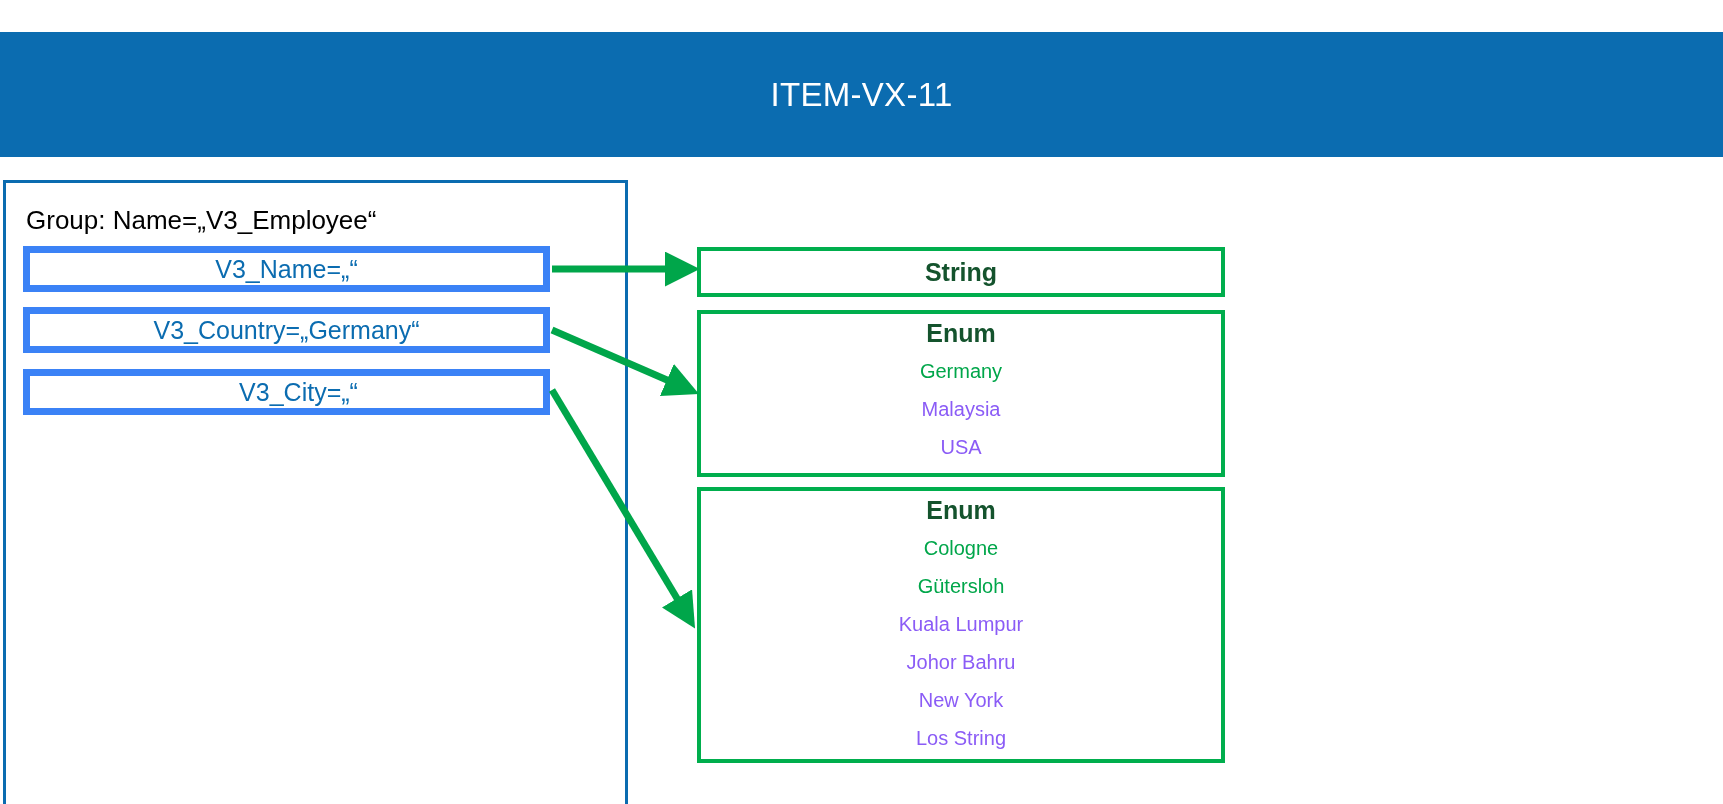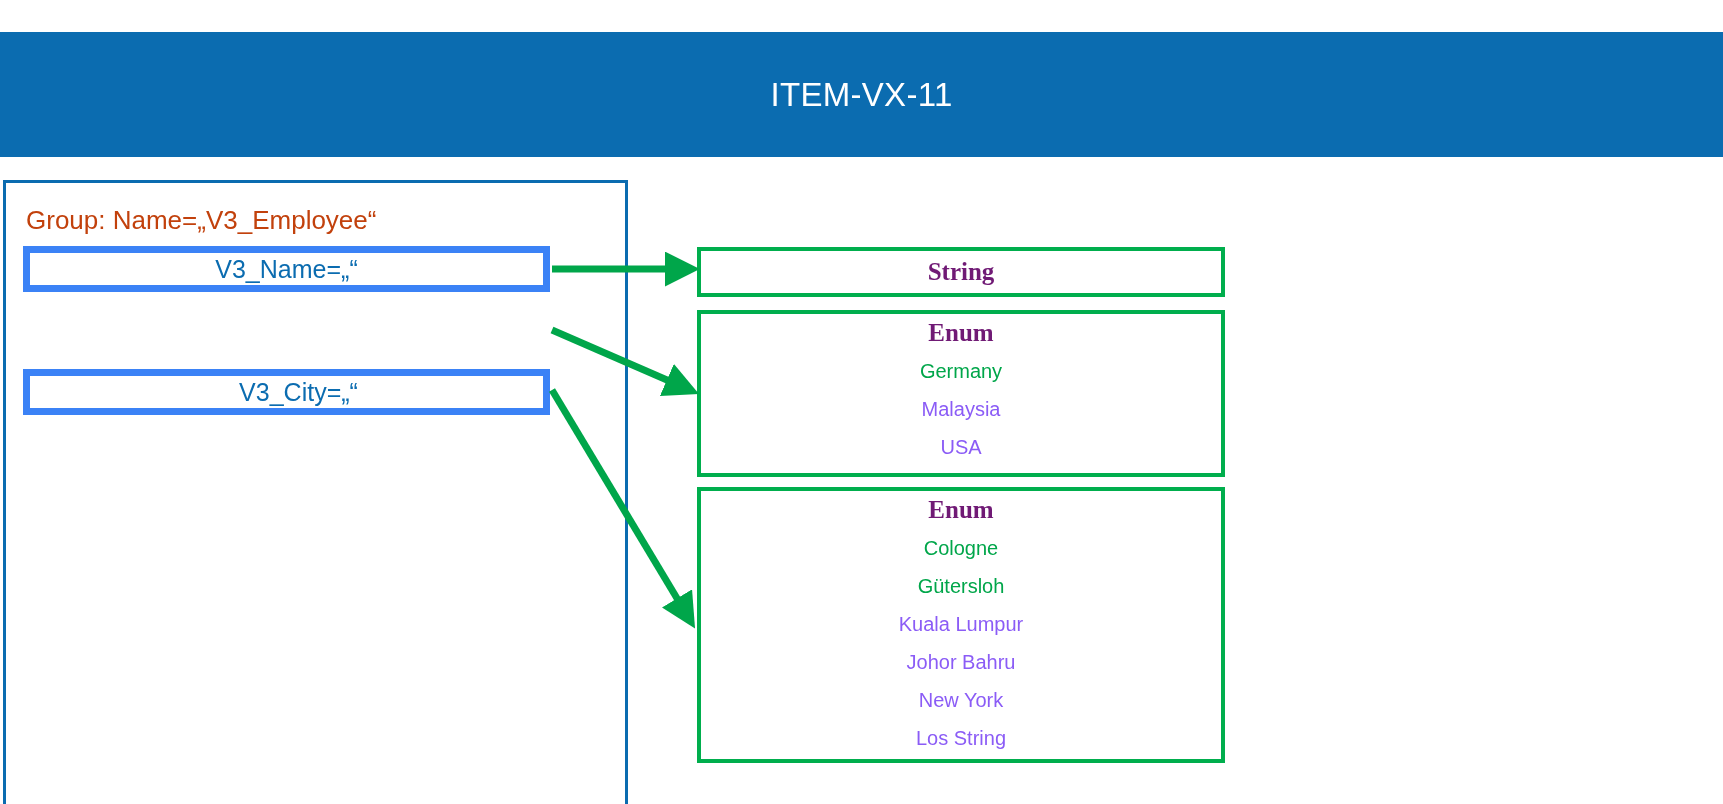--- a/index.html
+++ b/index.html
@@ -27,21 +27,21 @@
   
   .group-panel{
     position:absolute;left:3px;top:148px;
     width:625px;height:653px;
     border:3px solid #0b6cb0;
     background:#ffffff;
     box-sizing:border-box;
   }
   .group-label{
     position:absolute;left:26px;top:173px;
-    color:#c2410c;font-size:26px;white-space:nowrap;
+    color:#000000;font-size:26px;white-space:nowrap;
   }
   .attr-box{
     position:absolute;left:23px;width:527px;height:46px;
     border:7px solid #3b82f6;background:#ffffff;
     box-sizing:border-box;
     display:flex;align-items:center;justify-content:center;
     color:#0b6cb0;font-size:25px;white-space:nowrap;
   }
   .attr-1{top:214px;}
   .attr-2{top:275px;}
@@ -52,22 +52,22 @@
     position:absolute;left:697px;width:528px;
     border:4px solid #00ae4d;background:#ffffff;
     box-sizing:border-box;
     display:flex;flex-direction:column;align-items:center;
   }
   .tb-string{top:215px;height:50px;justify-content:center;padding-top:0;}
   .tb-enum-country{top:278px;height:167px;}
   .tb-enum-city{top:455px;height:276px;}
 
   .type-title{
-    color:#701a75;font-size:25px;font-weight:bold;
-    line-height:38px;white-space:nowrap;font-family:Liberation Serif, serif;
+    color:#14532d;font-size:25px;font-weight:bold;
+    line-height:38px;white-space:nowrap;
   }
   .enum-val{
     font-size:20px;line-height:38px;white-space:nowrap;
   }
   .enum-active{color:#00a64a;}
   .enum-faded{color:#8b5cf6;}
 
   
   #arrows{position:absolute;left:0;top:0;width:1723px;height:804px;
           pointer-events:none;}
@@ -82,20 +82,23 @@
   </div>
 
   <div class="group-panel"></div>
 
   <div class="group-label">Group: Name=„V3_Employee“</div>
 
   <div class="attr-box attr-1">
     <span>V3_Name=„“</span>
   </div>
 
+  <div class="attr-box attr-2">
+    <span>V3_Country=„Germany“</span>
+  </div>
 
   <div class="attr-box attr-3">
     <span>V3_City=„“</span>
   </div>
 
   <div class="type-box tb-string">
     <div class="type-title">String</div>
   </div>
 
   <div class="type-box tb-enum-country">

